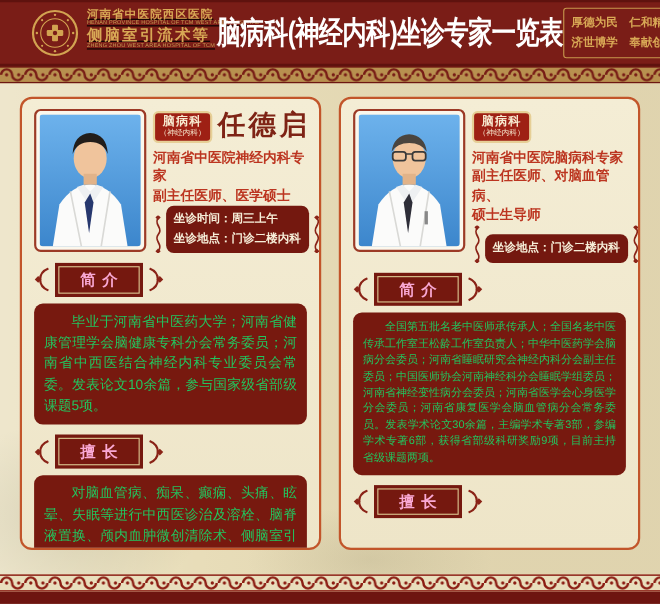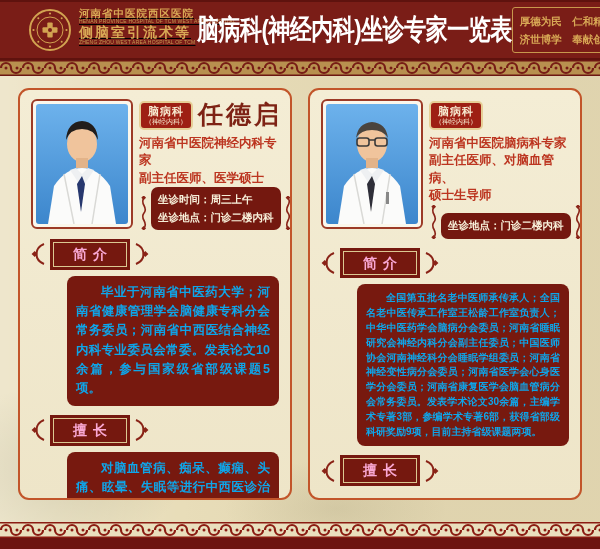--- a/index.html
+++ b/index.html
@@ -42,21 +42,21 @@
   .dept-badge{background:#9e2014;border:2px solid #e6cf96;border-radius:5px;color:#f7ead0;text-align:center;padding:2px 4px;line-height:1.15;margin-top:2px;flex-shrink:0;}
   .dept-badge .l1{font-size:11px;font-weight:bold;letter-spacing:1px;}
   .dept-badge .l2{font-size:7px;white-space:nowrap;}
   .doctor-name{font-family:Liberation Sans, sans-serif;font-weight:bold;color:#7e2315;font-size:25px;letter-spacing:3px;line-height:1.2;white-space:nowrap;}
   .titles{color:#bc3520;font-weight:bold;font-size:12.5px;line-height:1.4;margin-top:5px;}
   .schedule-row{display:flex;align-items:flex-end;margin-top:auto;gap:3px;}
   .schedule-box{background:#74180f;border-radius:7px;color:#f6eed8;font-size:10.5px;font-weight:bold;padding:4px 7px;line-height:1.65;white-space:nowrap;flex:1;}
 
   .sec-row{display:flex;align-items:center;gap:5px;margin-top:9px;flex-shrink:0;}
   .sec-badge{background:#75180f;border:1px solid #dcc892;box-shadow:0 0 0 3px #75180f;margin:3px 2px;color:#f9a8d4;font-weight:bold;font-size:14px;padding:3px 13px 3px 19px;letter-spacing:6px;line-height:1.2;}
-  .panel{background:#77190f;border-radius:8px;color:#0ea5e9;font-weight:bold;padding:7px 9px;margin-top:6px;text-align:justify;margin-left:36px;}
+  .panel{background:#77190f;border-radius:8px;color:#22c55e;font-weight:normal;padding:7px 9px;margin-top:6px;text-align:justify;}
   .panel p{margin:0;text-indent:2em;}
   .panel-intro-l{font-size:12.5px;line-height:1.55;}
   .panel-spec-l{font-size:12.5px;line-height:1.55;flex:1;}
   .panel-intro-r{font-size:10px;line-height:1.48;}
 
   .flourish{flex-shrink:0;line-height:0;}
 </style>
 </head>
 <body>
 

